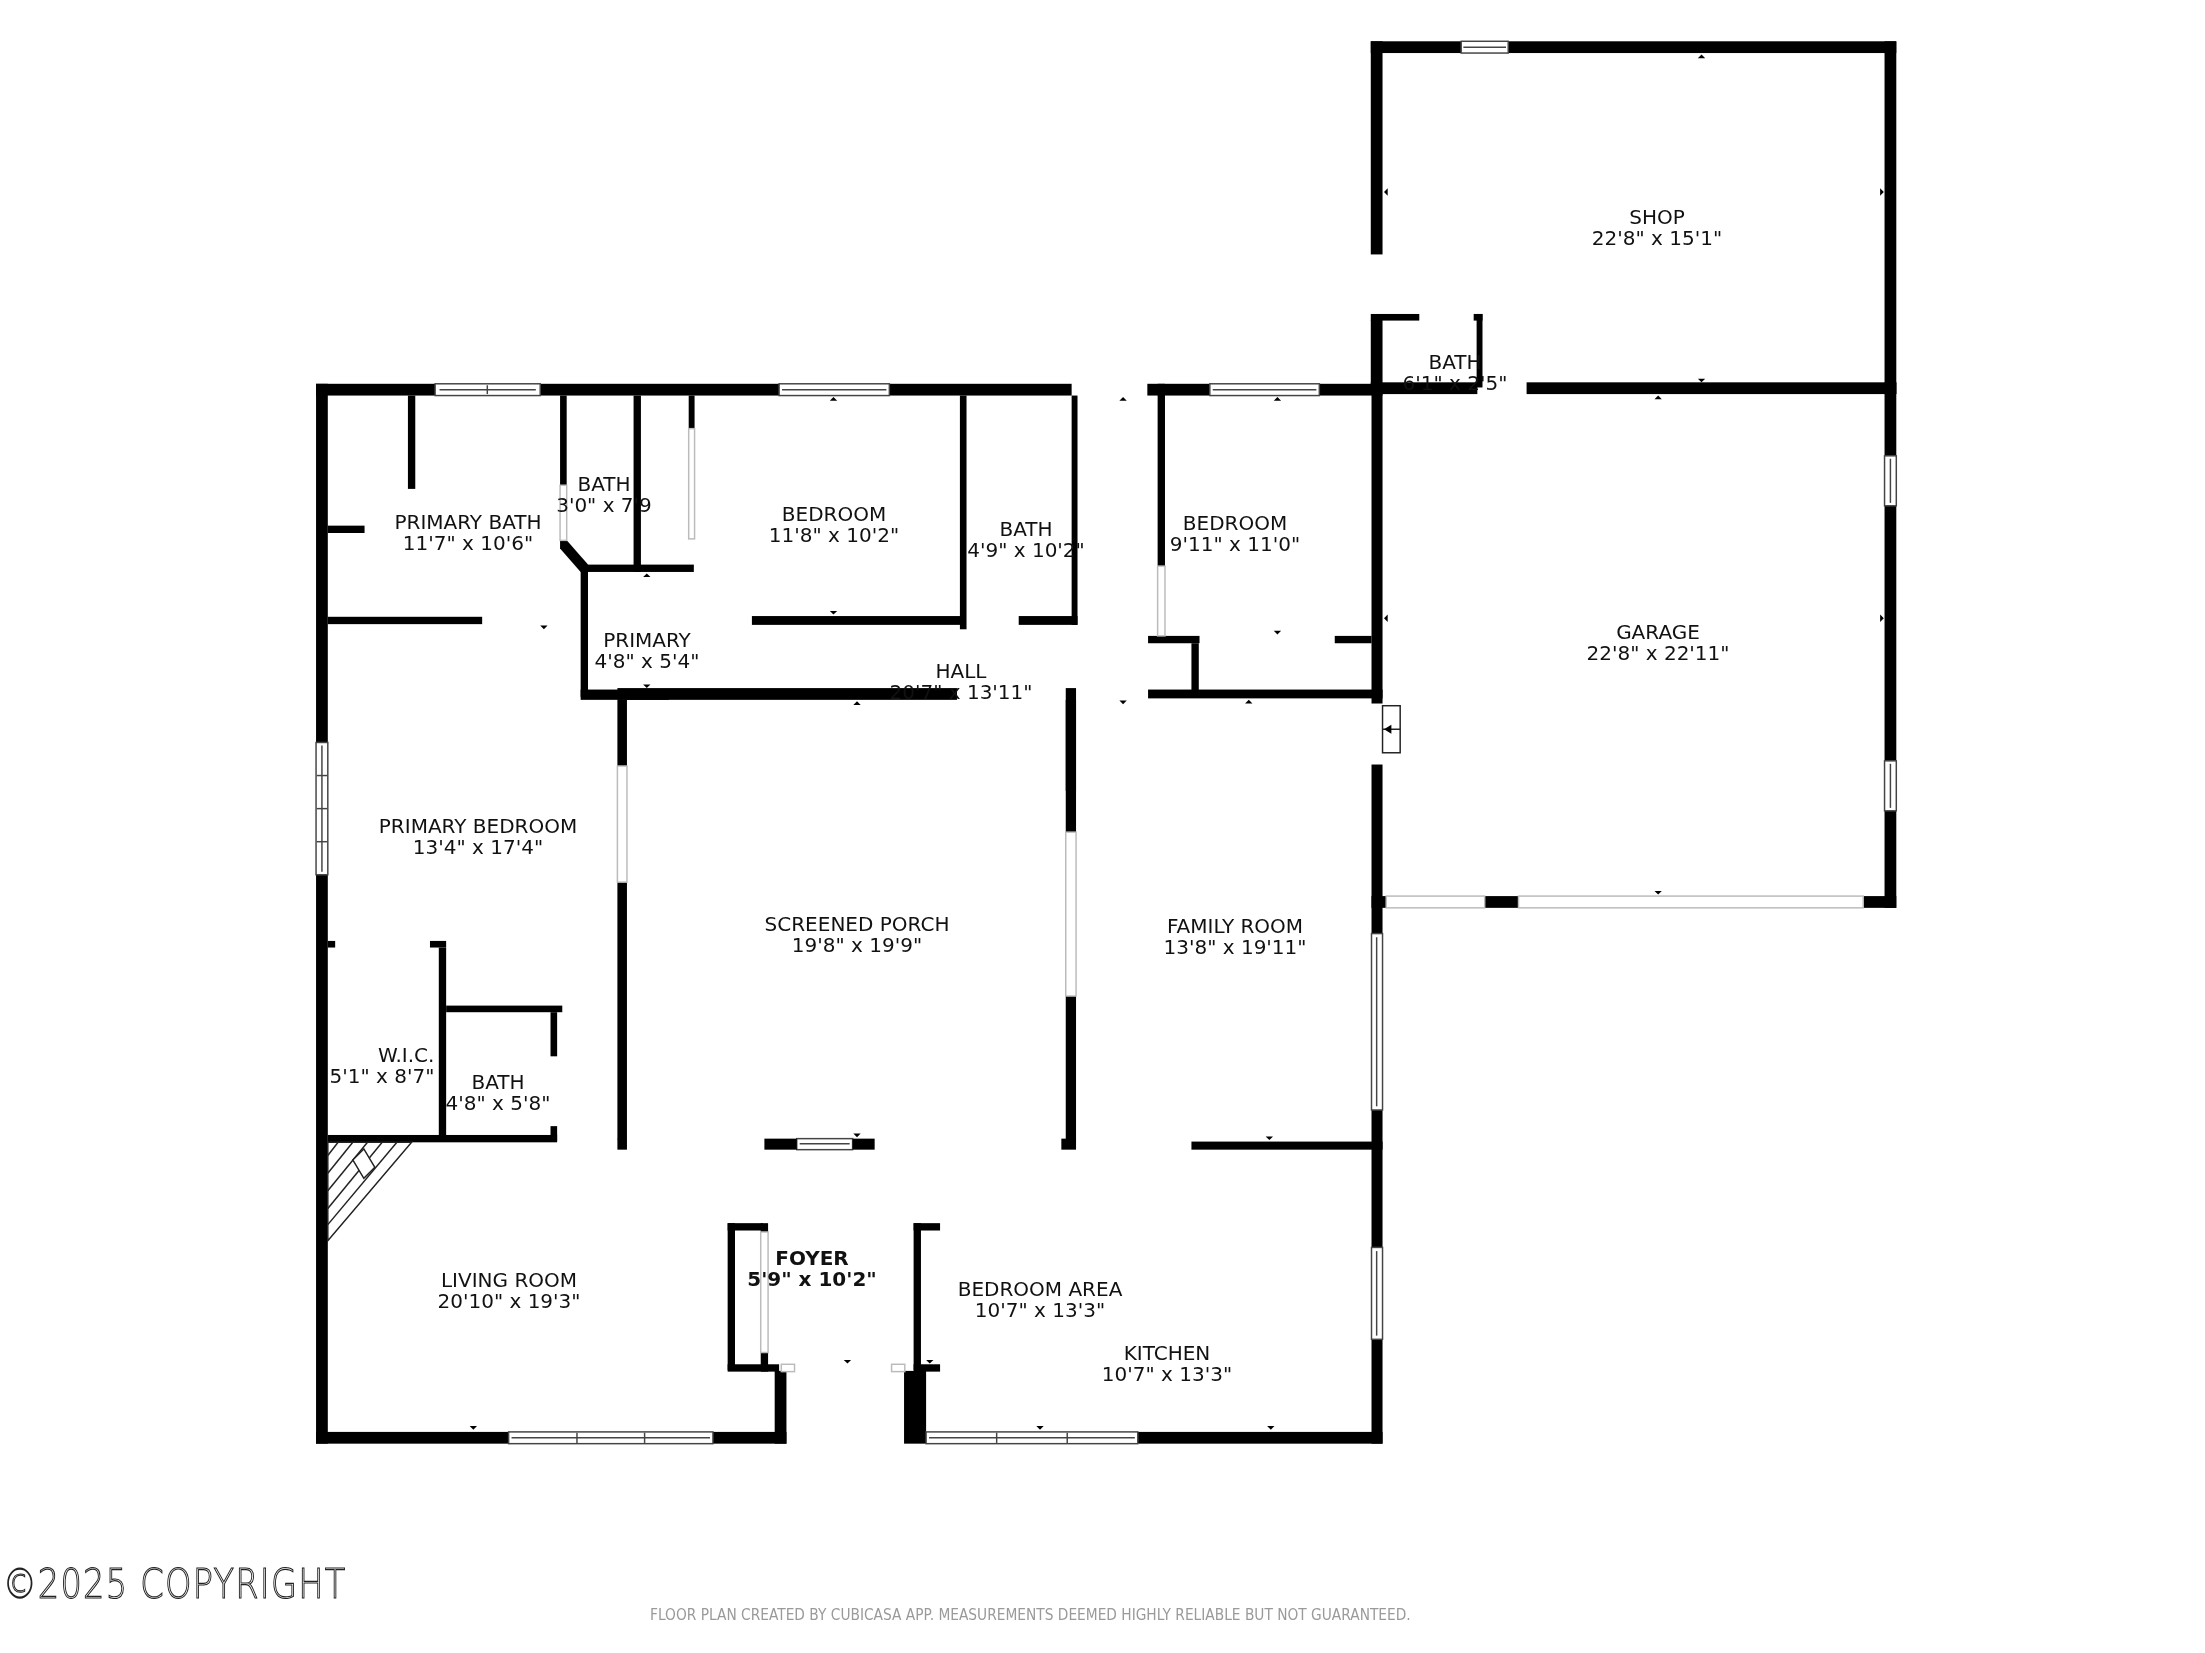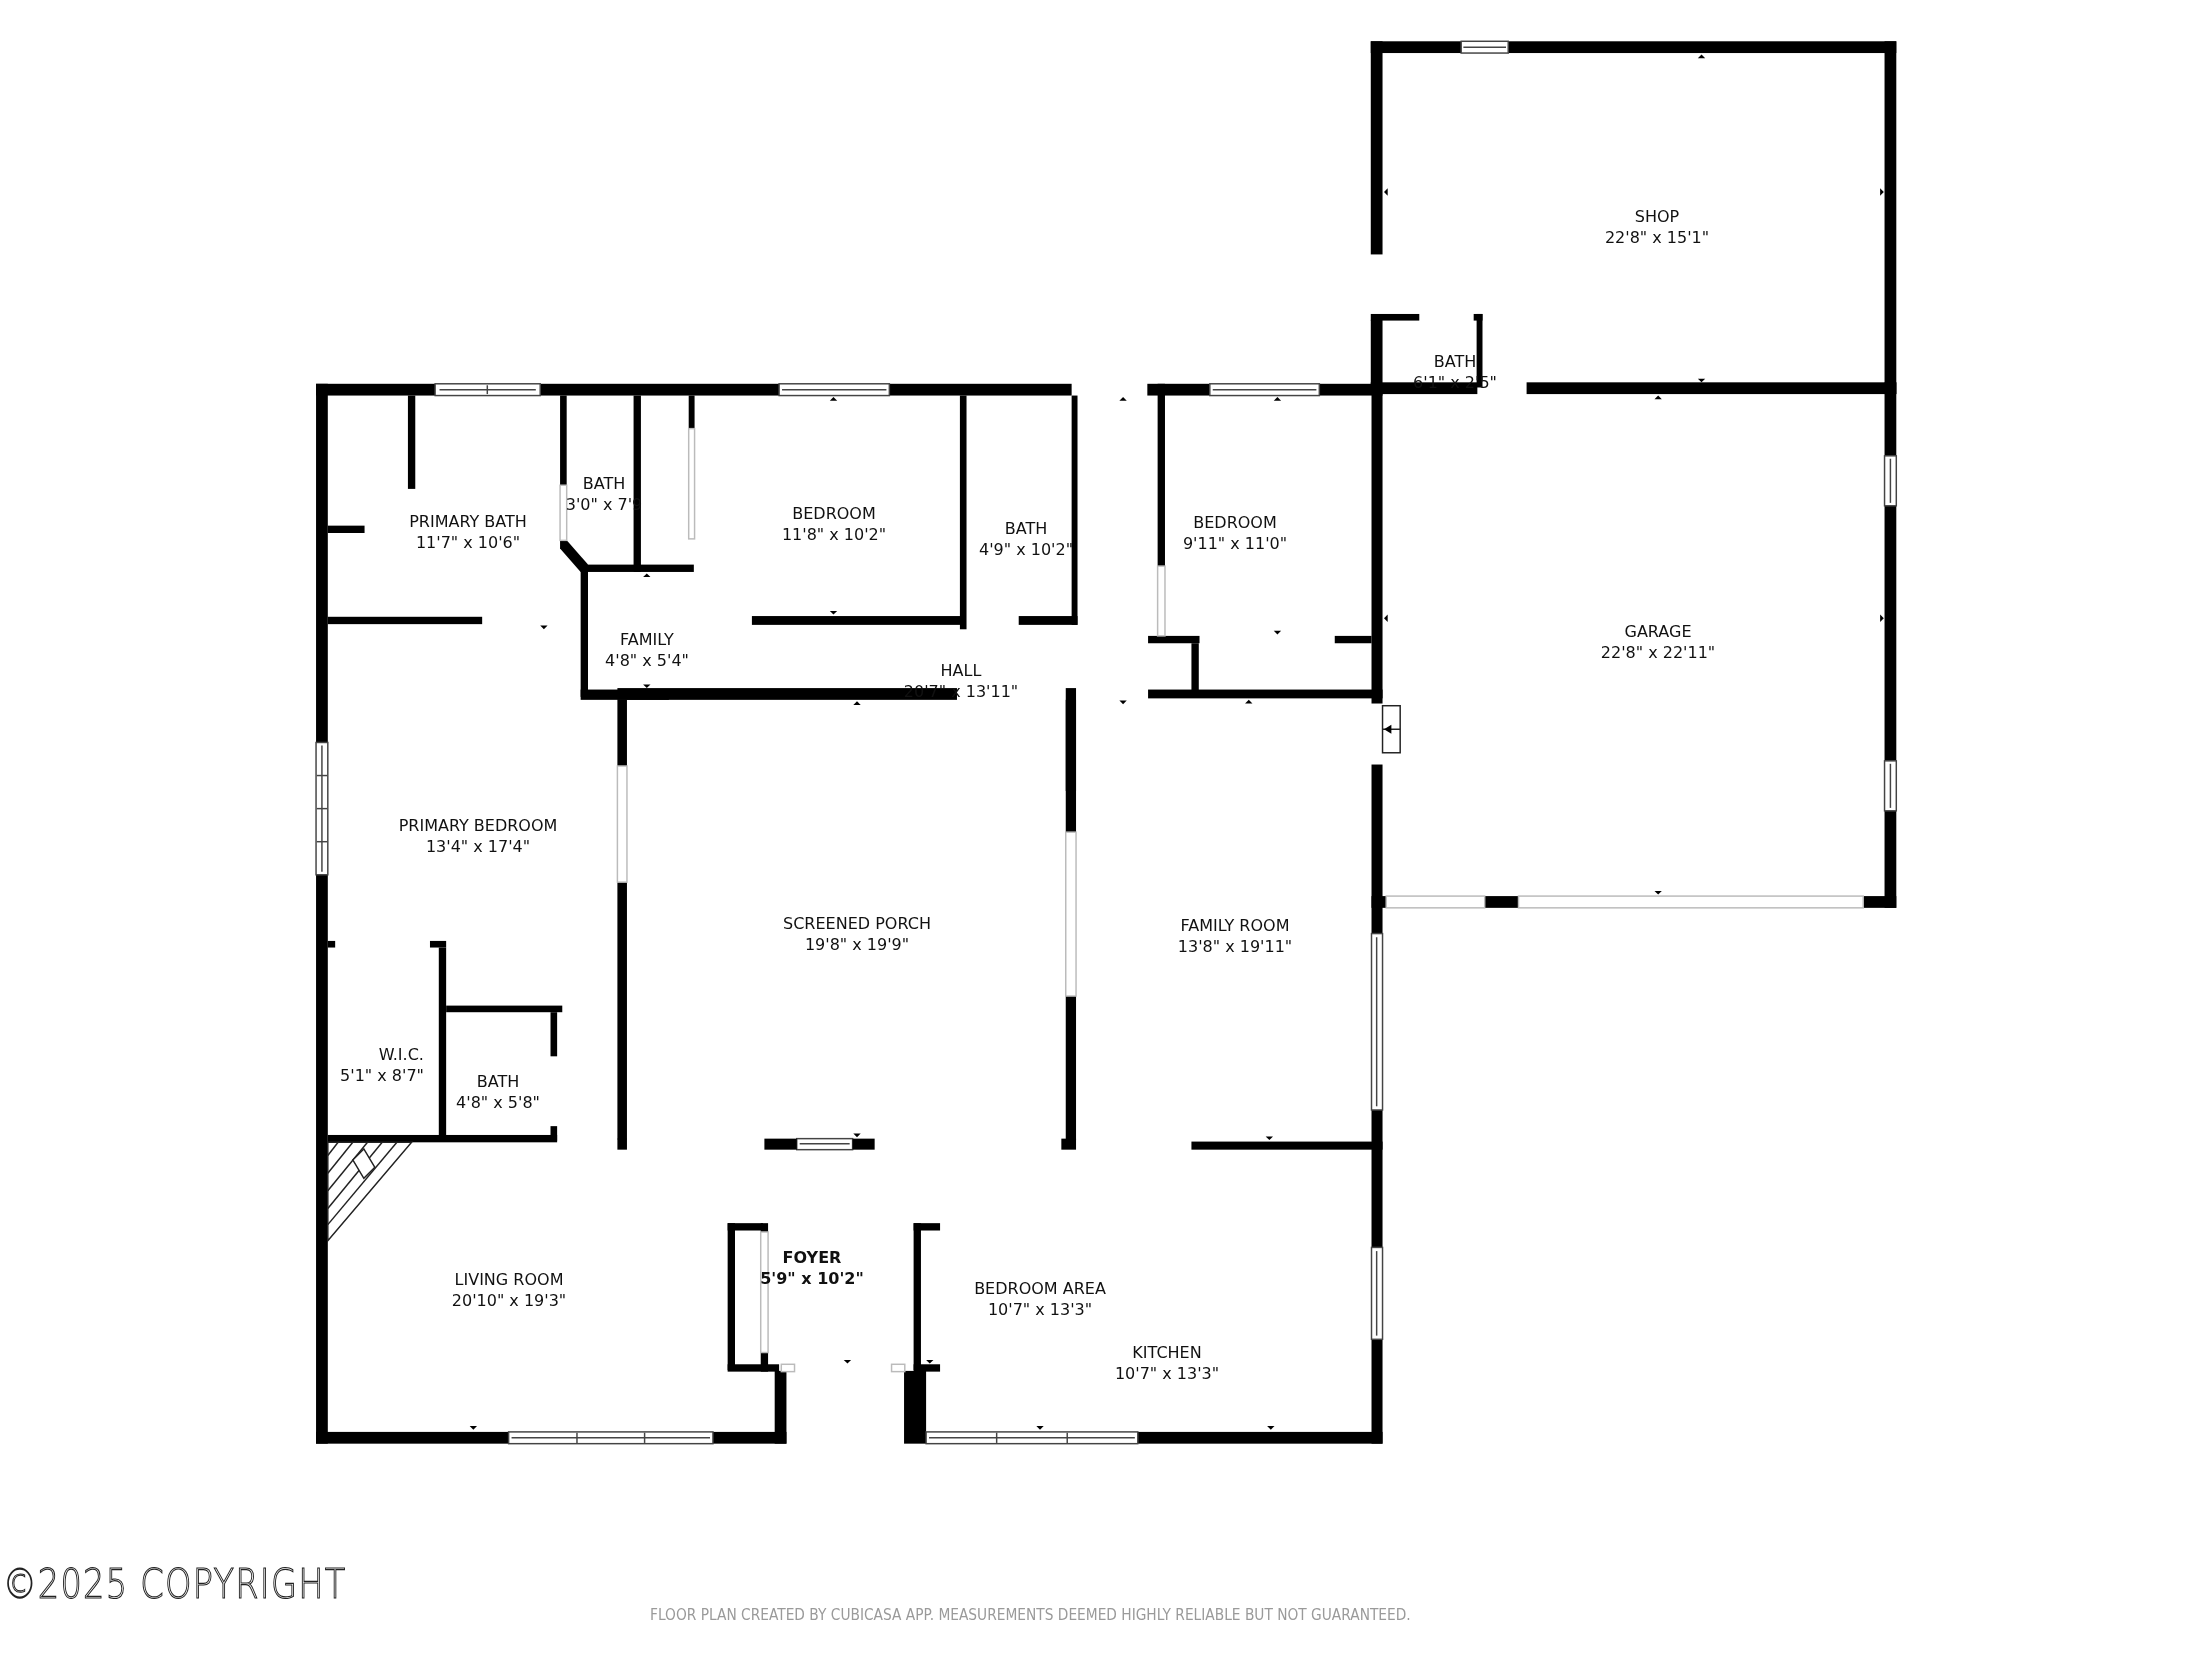--- a/index.html
+++ b/index.html
@@ -7,21 +7,21 @@
   #plan { position: absolute; left: 0; top: 0; width: 2205px; height: 1654px; }
   .wall { fill: #000000; }
   .win-frame { fill: #ffffff; stroke: #444444; stroke-width: 2; }
   .win-line { stroke: #444444; stroke-width: 2; }
   .opening { fill: #ffffff; stroke: #bbbbbb; stroke-width: 2; }
   .marker { fill: #000000; }
   .hatch { stroke: #222222; stroke-width: 2; fill: none; }
   .room-label {
     position: absolute; transform: translate(-50%, -50%);
     text-align: center; color: #111111; white-space: nowrap;
-    font-family: "DejaVu Sans", sans-serif; font-size: 16px; line-height: 20.6px;
+    font-family: "DejaVu Sans", sans-serif; font-size: 20px; line-height: 20.6px;
     letter-spacing: 0px;
   }
   .room-label .nm, .room-label .dm { display: block; }
   .copyright {
     position: absolute; left: 2.9px; top: 1560px;
     font-family: "DejaVu Sans", sans-serif; font-size: 41px; font-weight: 200;
     color: transparent; -webkit-text-stroke: 1.1px #222222;
     letter-spacing: 1.5px; transform: scaleX(0.82); transform-origin: left top;
   }
   .footer-note {
@@ -268,21 +268,21 @@
     </div>
     <div class="room-label" style="left: 1026px; top: 540px;">
       <span class="nm">BATH</span>
       <span class="dm">4'9" x 10'2"</span>
     </div>
     <div class="room-label" style="left: 1235px; top: 534px;">
       <span class="nm">BEDROOM</span>
       <span class="dm">9'11" x 11'0"</span>
     </div>
     <div class="room-label" style="left: 647px; top: 651px;">
-      <span class="nm">FAMILY</span>
+      <span class="nm">PRIMARY</span>
       <span class="dm">4'8" x 5'4"</span>
     </div>
     <div class="room-label" style="left: 961px; top: 682px;">
       <span class="nm">HALL</span>
       <span class="dm">20'7" x 13'11"</span>
     </div>
     <div class="room-label" style="left: 478px; top: 817px; margin-top: 20px;">
       <span class="nm">PRIMARY BEDROOM</span>
       <span class="dm">13'4" x 17'4"</span>
     </div>

